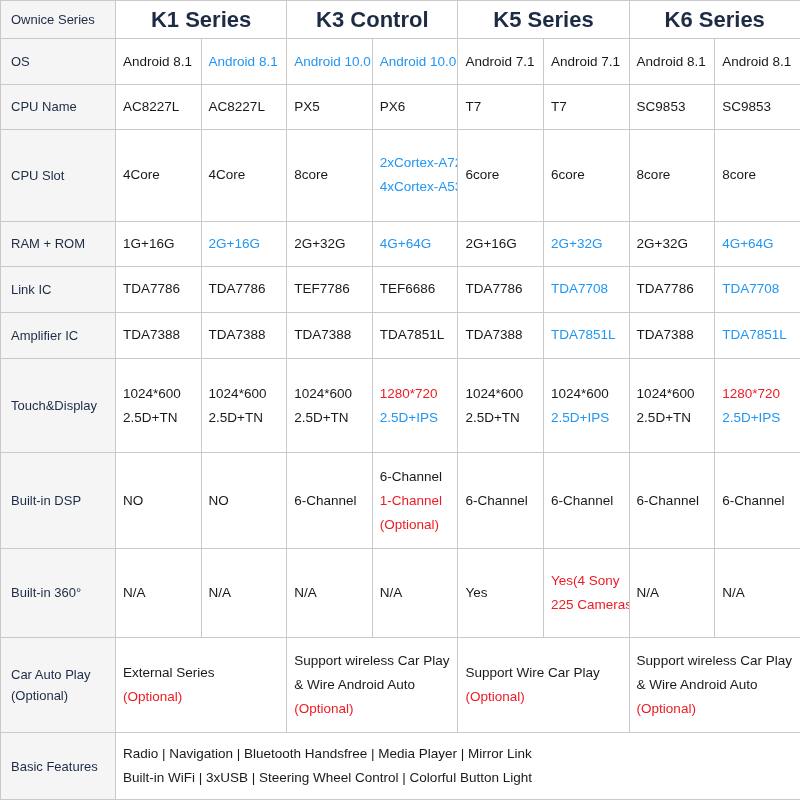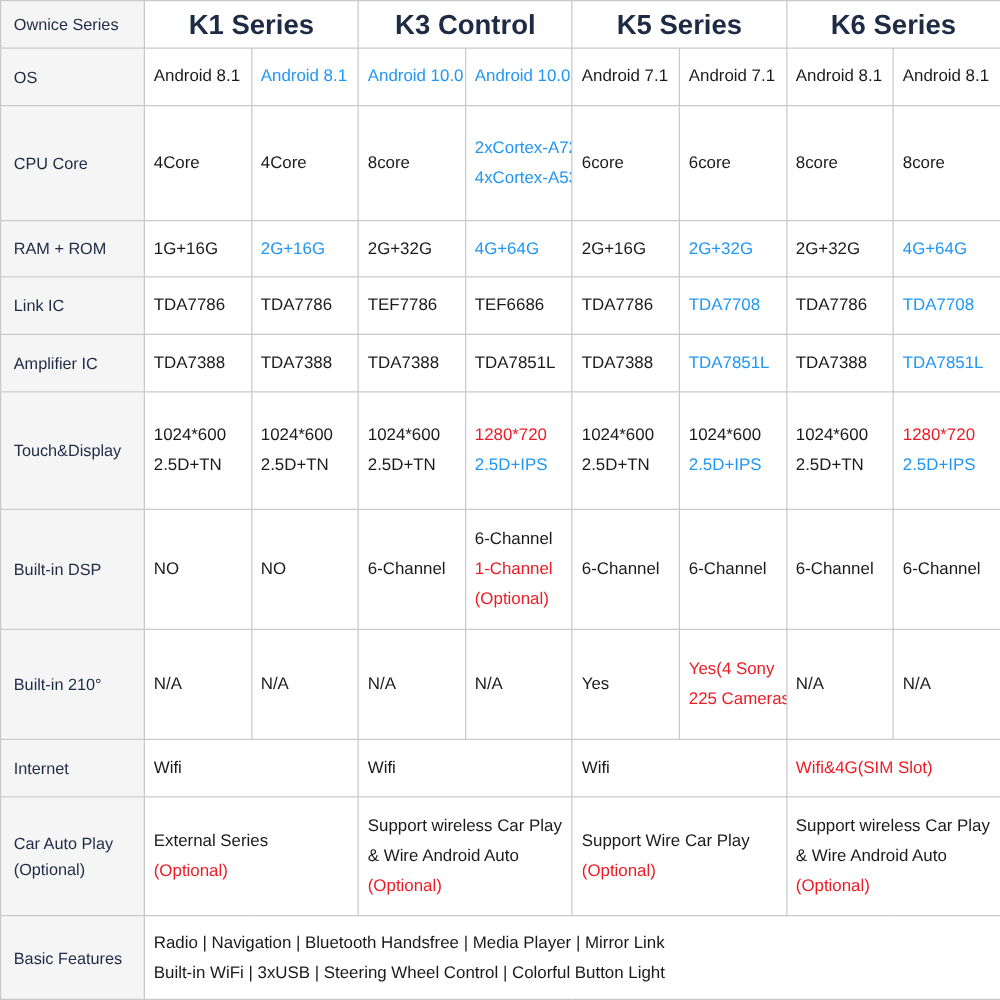--- a/index.html
+++ b/index.html
@@ -73,22 +73,49 @@
         <td>
           <div class="ln ">Android 7.1</div>
         </td>
         <td>
           <div class="ln ">Android 8.1</div>
         </td>
         <td>
           <div class="ln ">Android 8.1</div>
         </td>
       </tr>
+      <tr style="height:37px">
+        <th class="rlabel" scope="row">CPU Name</th>
+        <td>
+          <div class="ln ">AC8227L</div>
+        </td>
+        <td>
+          <div class="ln ">AC8227L</div>
+        </td>
+        <td>
+          <div class="ln ">PX5</div>
+        </td>
+        <td>
+          <div class="ln ">PX6</div>
+        </td>
+        <td>
+          <div class="ln ">T7</div>
+        </td>
+        <td>
+          <div class="ln ">T7</div>
+        </td>
+        <td>
+          <div class="ln ">SC9853</div>
+        </td>
+        <td>
+          <div class="ln ">SC9853</div>
+        </td>
+      </tr>
       <tr style="height:76px">
-        <th class="rlabel" scope="row">CPU Core</th>
+        <th class="rlabel" scope="row">CPU Slot</th>
         <td>
           <div class="ln ">4Core</div>
         </td>
         <td>
           <div class="ln ">4Core</div>
         </td>
         <td>
           <div class="ln ">8core</div>
         </td>
         <td>
@@ -247,21 +274,21 @@
           <div class="ln ">6-Channel</div>
         </td>
         <td>
           <div class="ln ">6-Channel</div>
         </td>
         <td>
           <div class="ln ">6-Channel</div>
         </td>
       </tr>
       <tr style="height:73px">
-        <th class="rlabel" scope="row">Built-in 210°</th>
+        <th class="rlabel" scope="row">Built-in 360°</th>
         <td>
           <div class="ln ">N/A</div>
         </td>
         <td>
           <div class="ln ">N/A</div>
         </td>
         <td>
           <div class="ln ">N/A</div>
         </td>
         <td>
@@ -272,35 +299,20 @@
         </td>
         <td>
           <div class="ln c-red">Yes(4 Sony</div>
           <div class="ln c-red">225 Cameras)</div>
         </td>
         <td>
           <div class="ln ">N/A</div>
         </td>
         <td>
           <div class="ln ">N/A</div>
-        </td>
-      </tr>
-      <tr style="height:38px">
-        <th class="rlabel" scope="row">Internet</th>
-        <td colspan="2">
-          <div class="ln ">Wifi</div>
-        </td>
-        <td colspan="2">
-          <div class="ln ">Wifi</div>
-        </td>
-        <td colspan="2">
-          <div class="ln ">Wifi</div>
-        </td>
-        <td colspan="2">
-          <div class="ln c-red">Wifi&amp;4G(SIM Slot)</div>
         </td>
       </tr>
       <tr style="height:75px">
         <th class="rlabel" scope="row">Car Auto Play (Optional)</th>
         <td colspan="2">
           <div class="ln ">External Series</div>
           <div class="ln c-red">(Optional)</div>
         </td>
         <td colspan="2">
           <div class="ln ">Support wireless Car Play</div>

